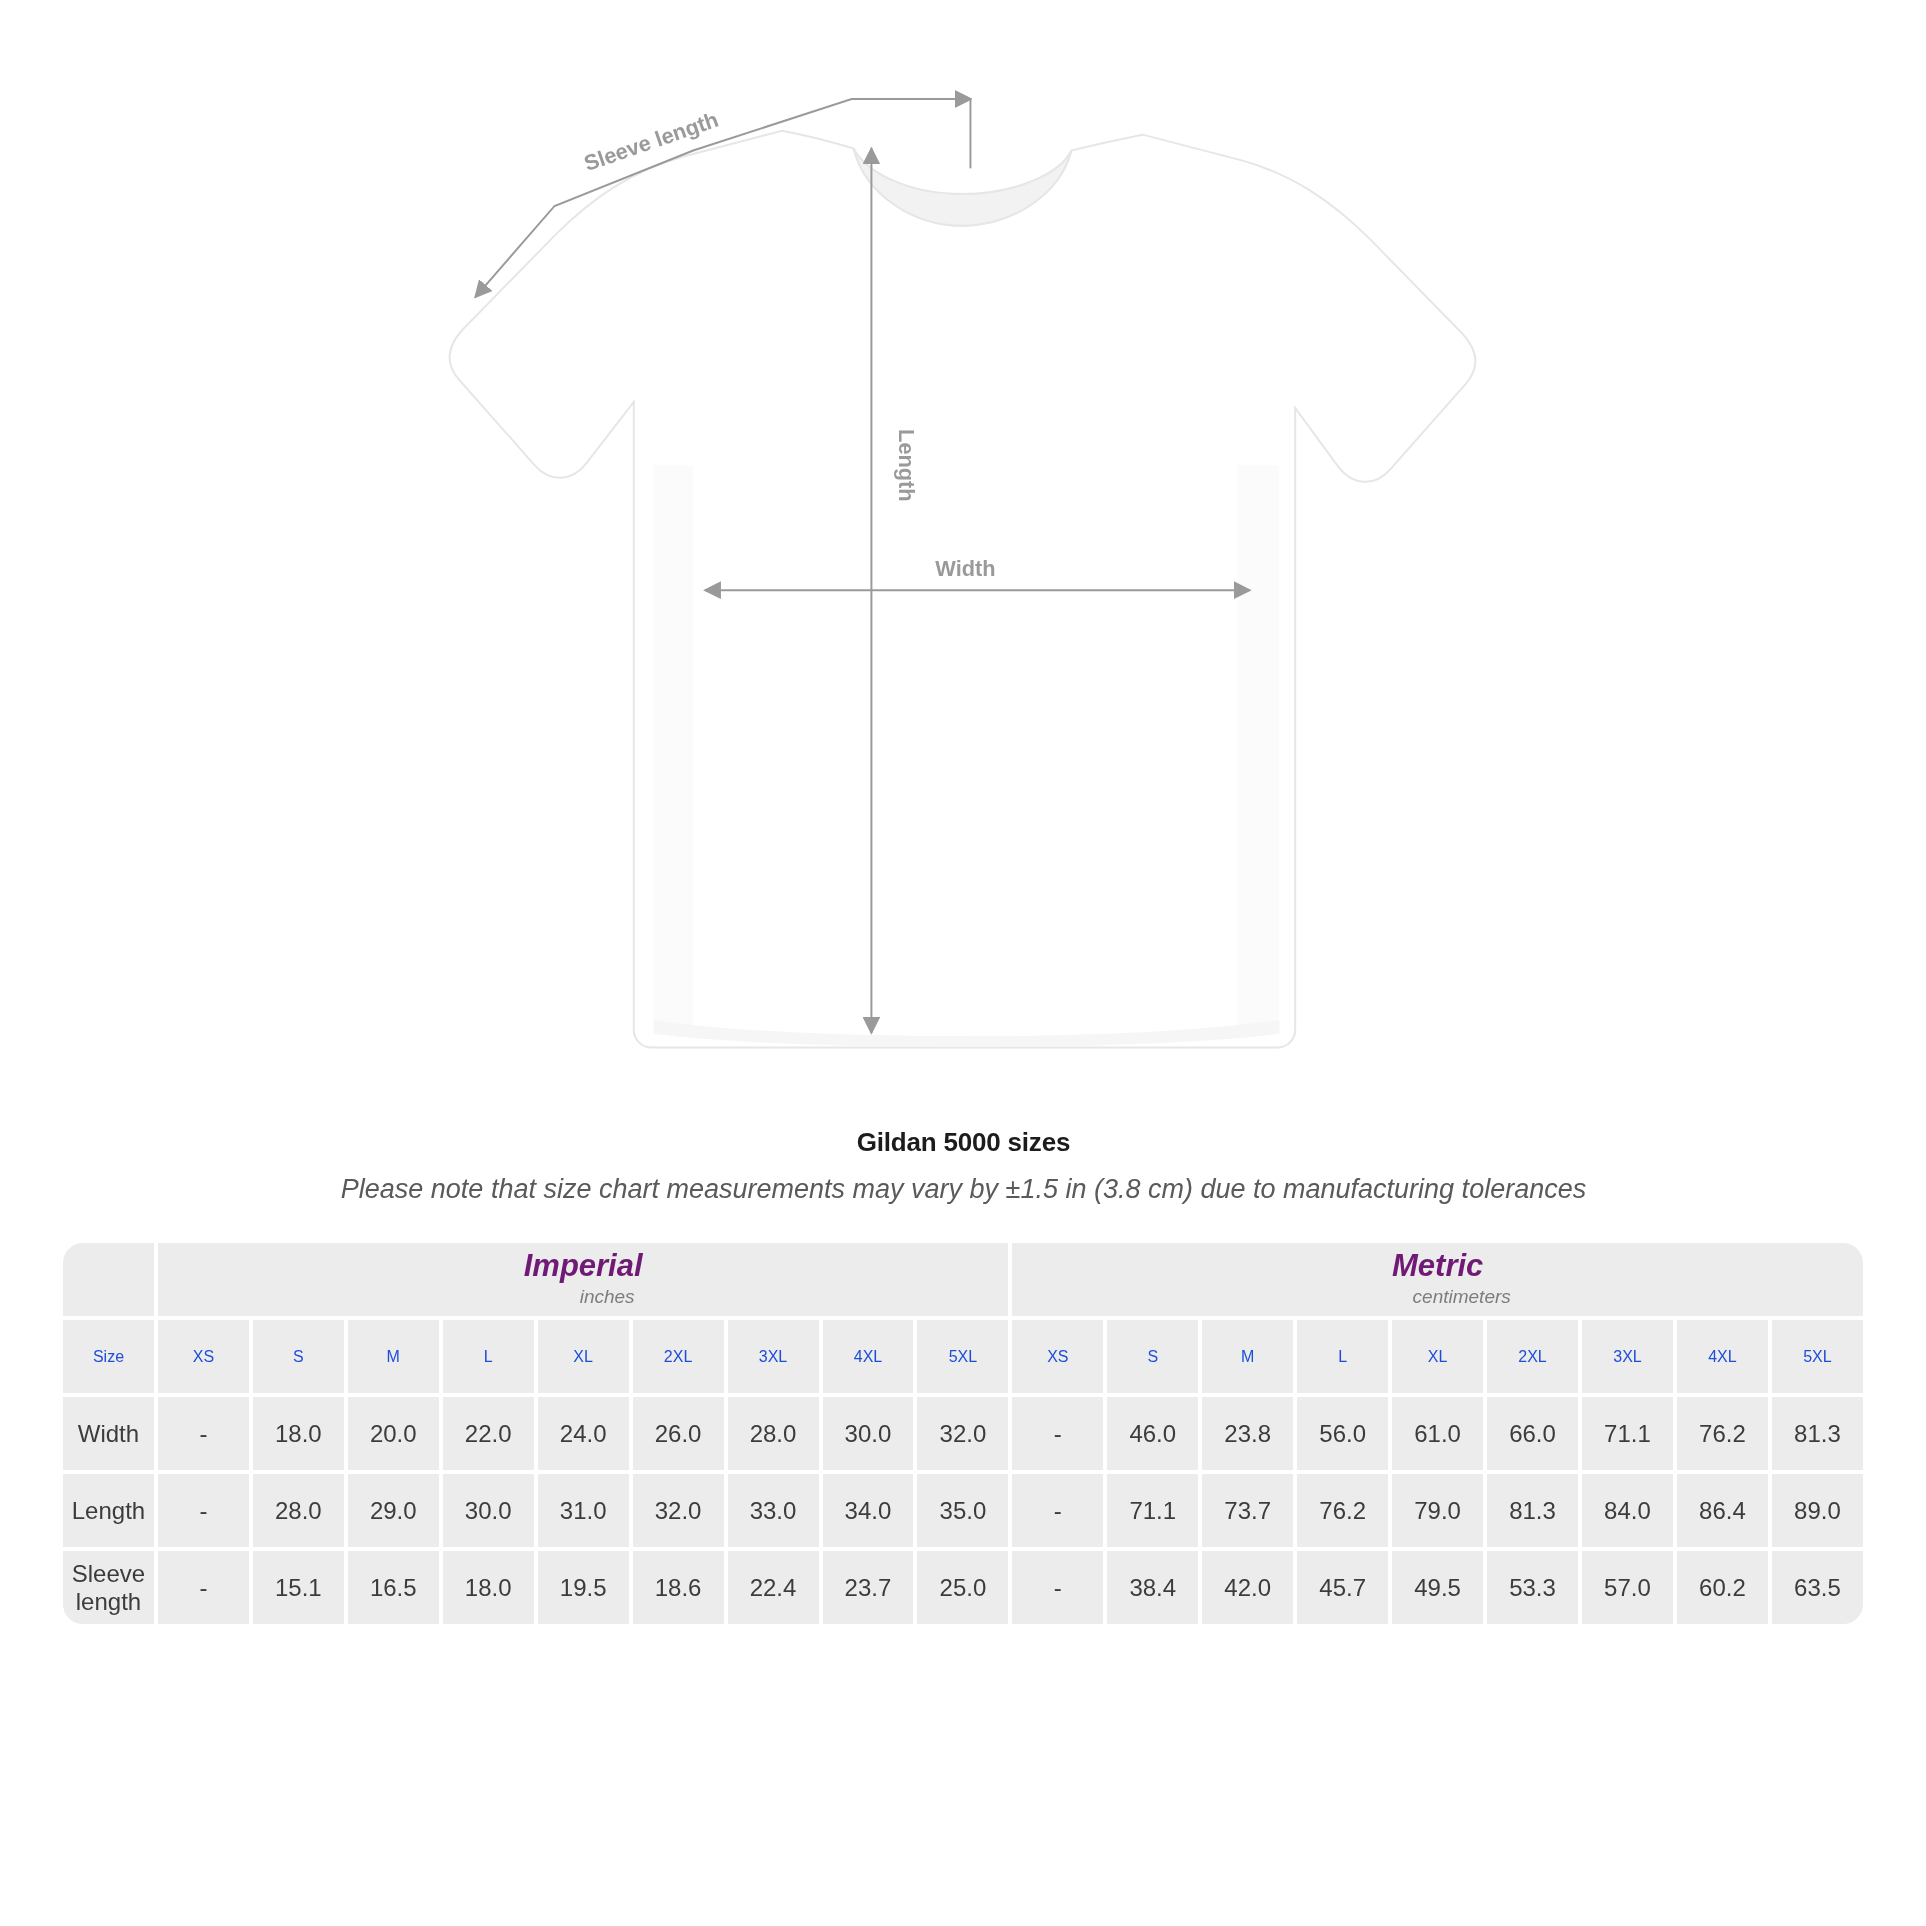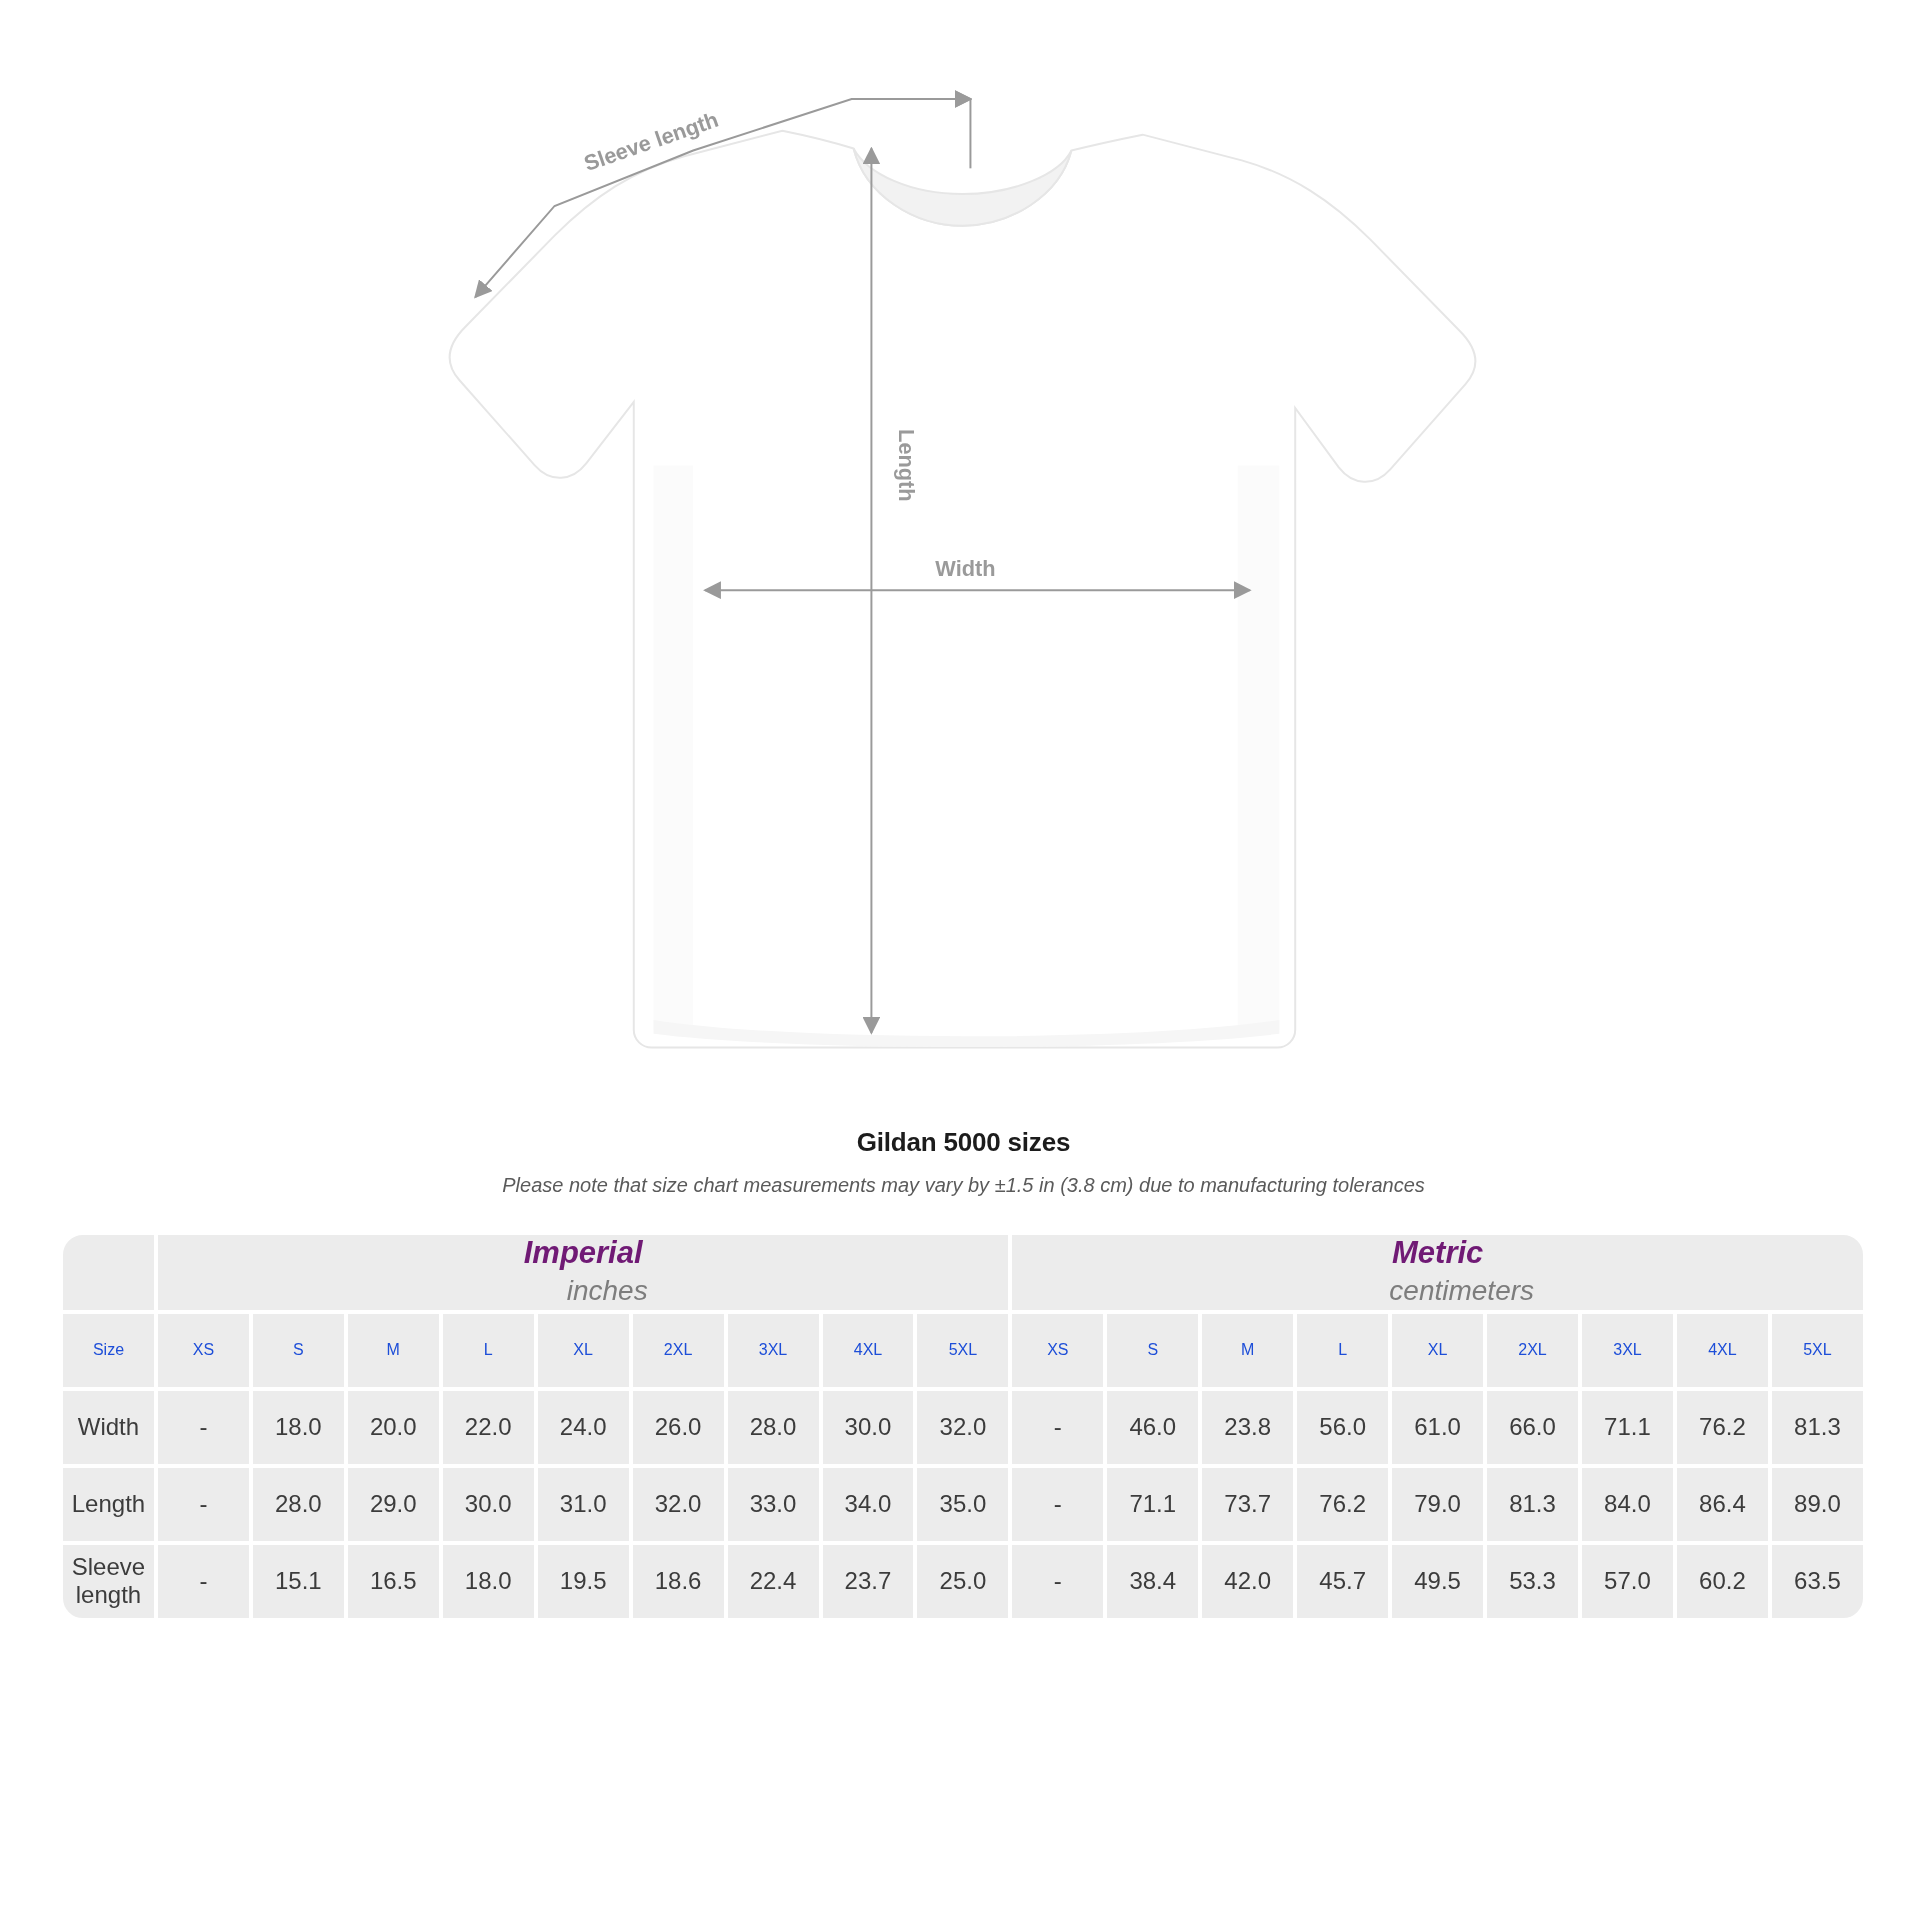--- a/index.html
+++ b/index.html
@@ -36,21 +36,21 @@
     text-align: center;
     margin-top: 18px;
   }
   .chart-title {
     font-size: 26px;
     font-weight: bold;
     color: #1c1c1c;
     letter-spacing: -0.2px;
   }
   .chart-note {
-    font-size: 20px;
+    font-size: 27px;
     font-style: italic;
     color: #5a5a5a;
     margin-top: 16px;
   }
 
   
   .table-wrap {
     margin: 36px 61px 0 61px;
   }
   table.size-table {
@@ -75,21 +75,21 @@
     height: 131px;
   }
   .unit-name {
     font-size: 31px;
     font-style: italic;
     font-weight: bold;
     color: #701a75;
     line-height: 1.15;
   }
   .unit-sub {
-    font-size: 28px;
+    font-size: 19px;
     font-style: italic;
     color: #7d7d7d;
     line-height: 1.4;
     padding-left: 48px;
   }
   .blank-cell { background: #ffffff; border-color: #ffffff; }
 
   .hdr-label, .row-label {
     font-weight: bold;
     color: #4a4a4a;

